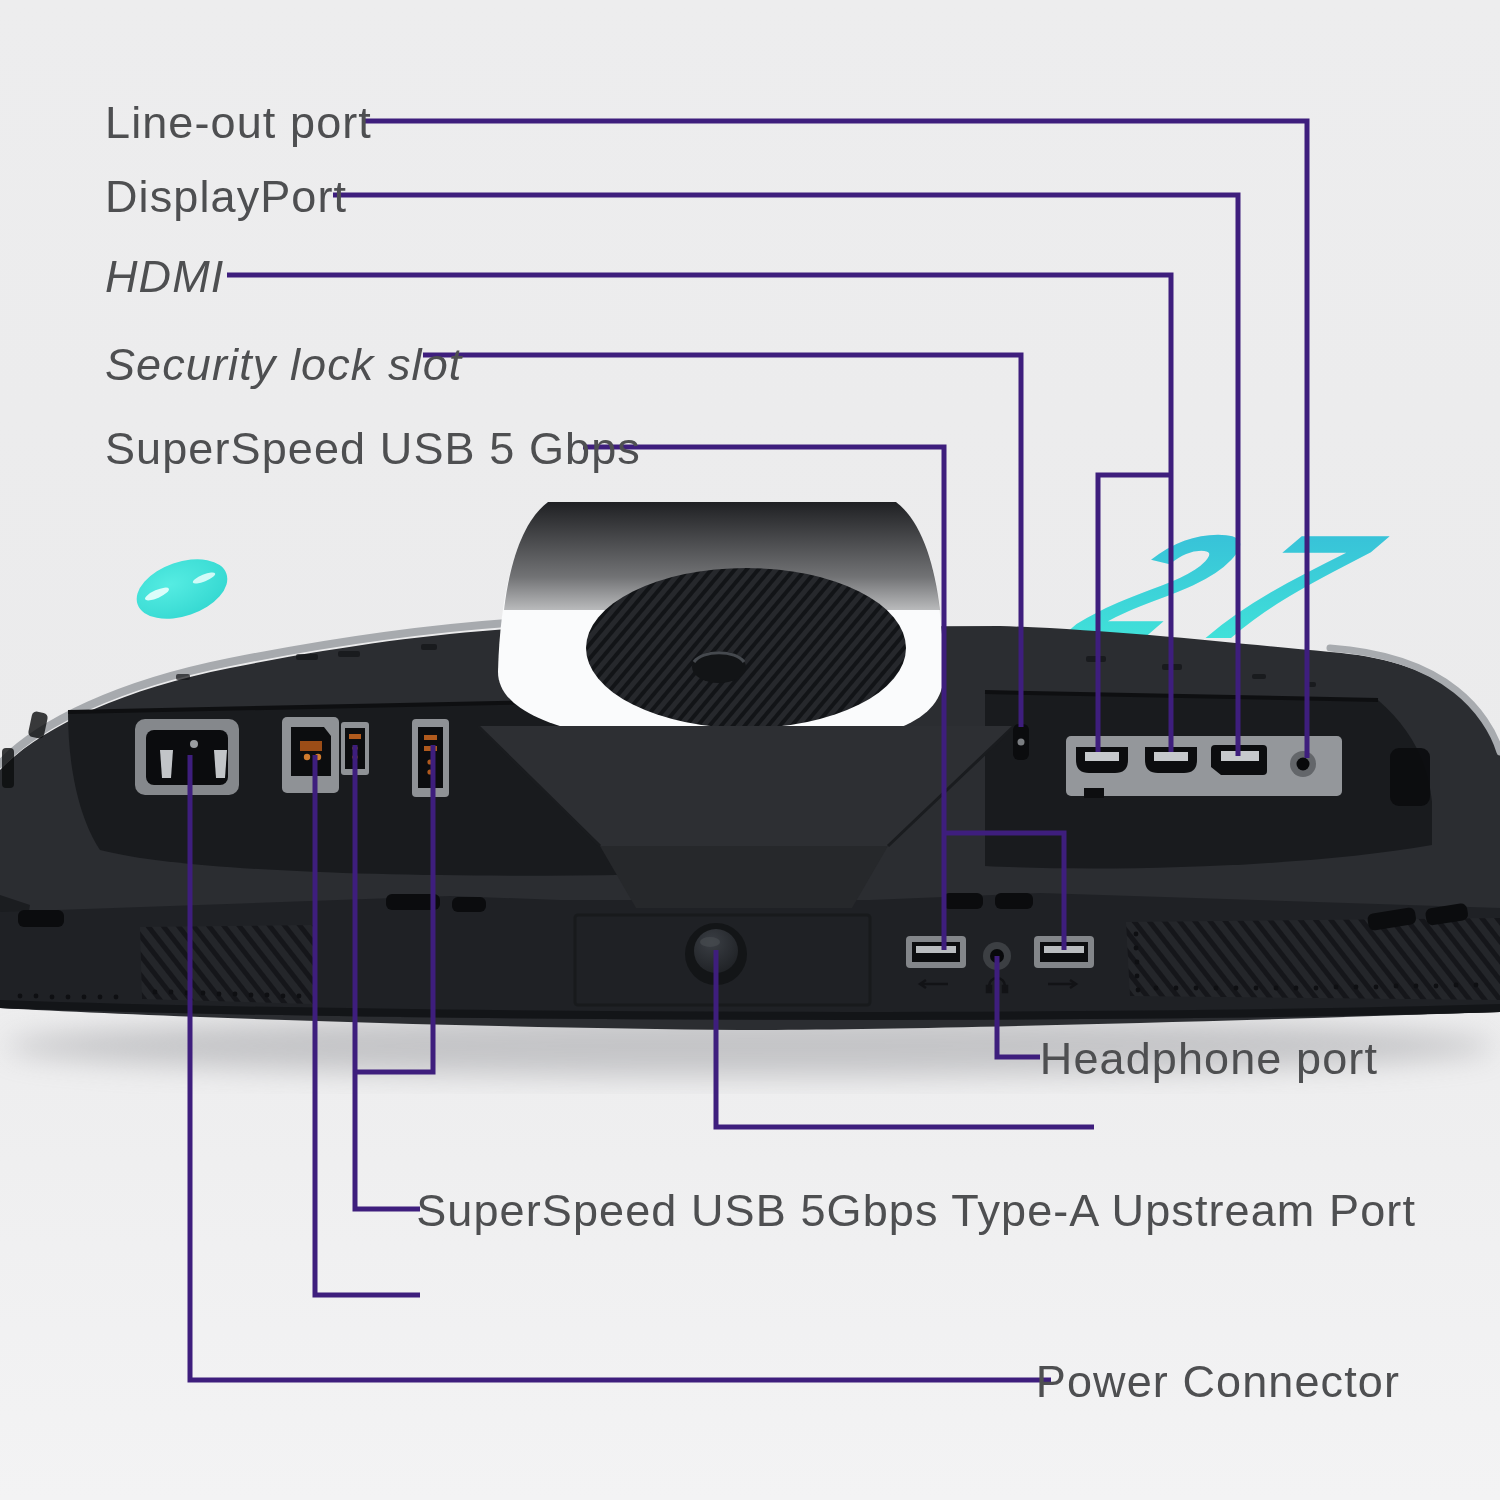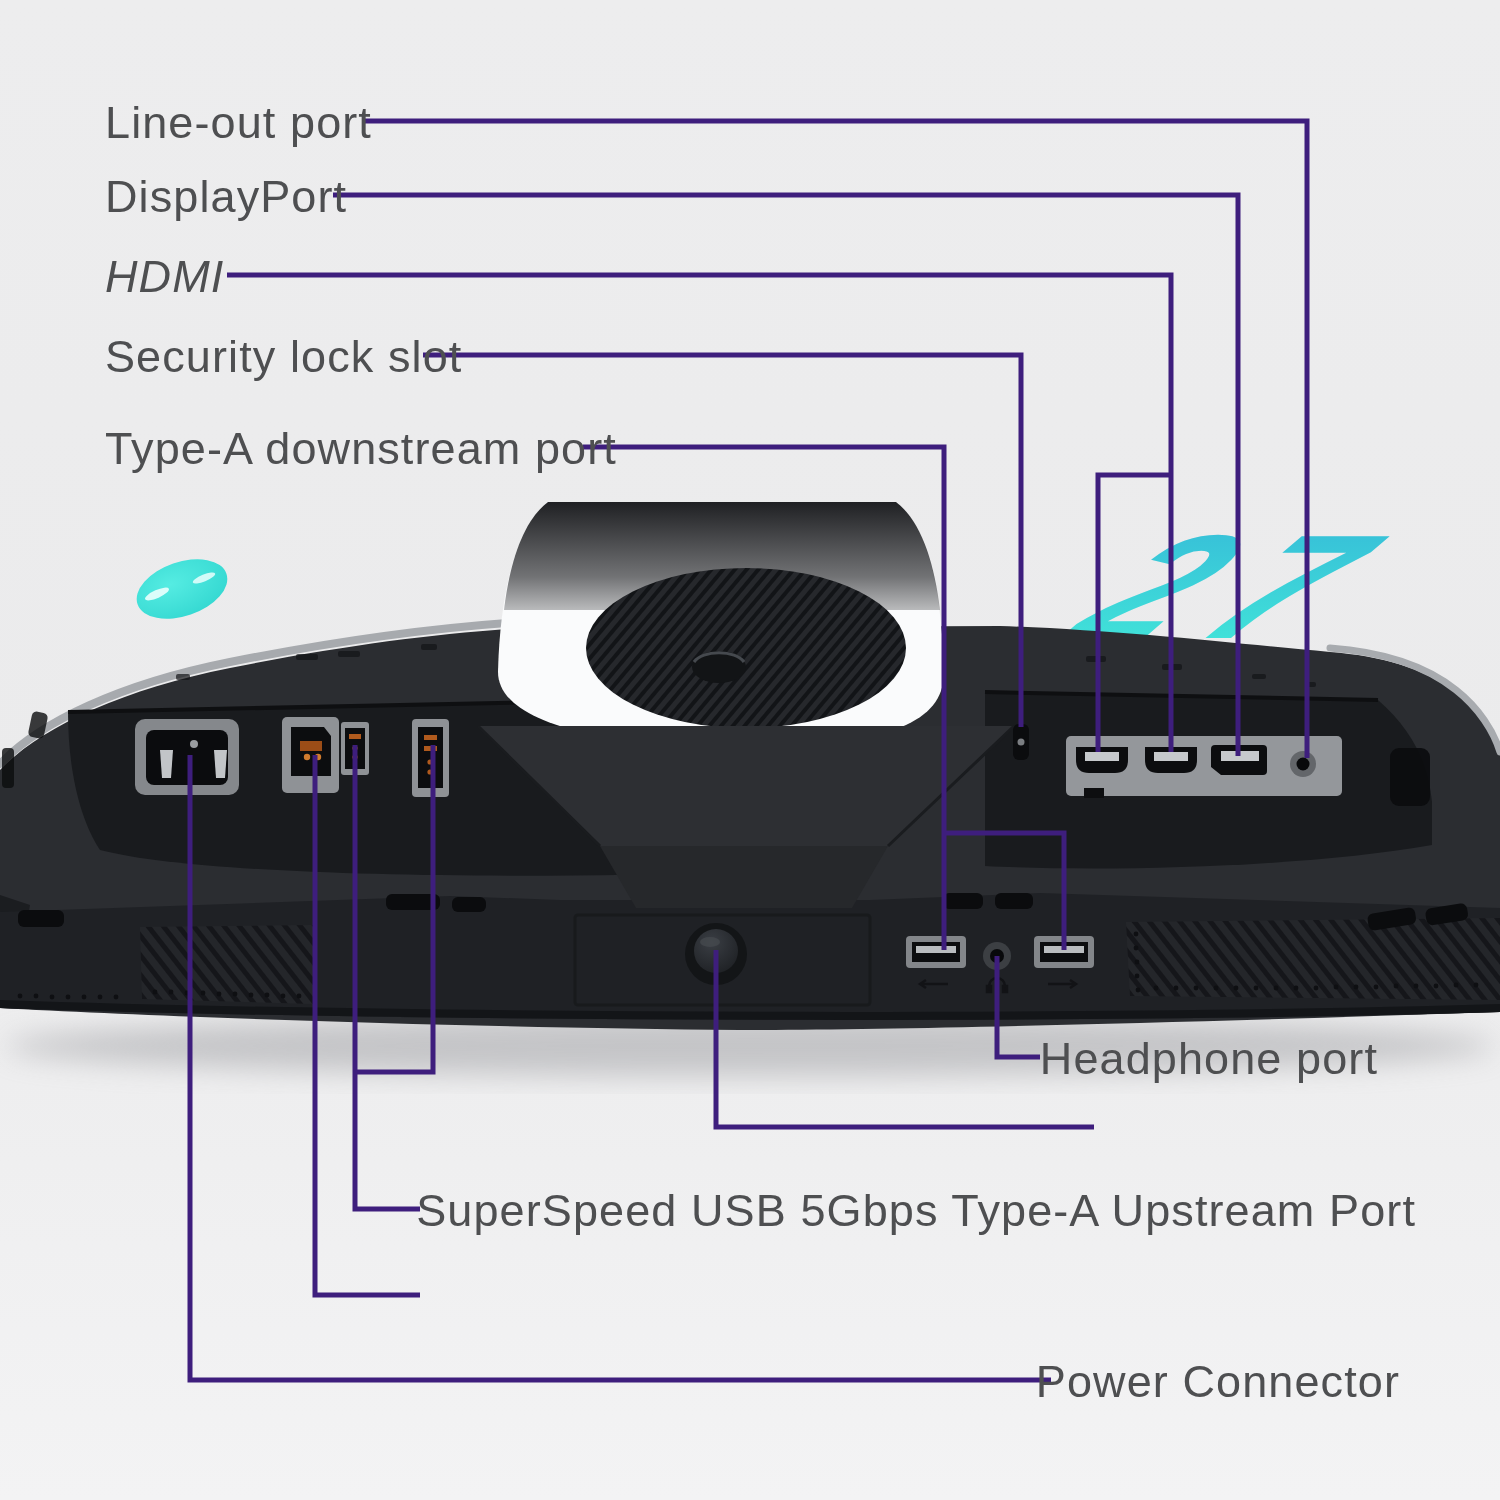--- a/index.html
+++ b/index.html
@@ -264,21 +264,21 @@
     <polyline points="355,745 355,1209 420,1209"></polyline>
     <polyline points="433,745 433,1072 355,1072"></polyline>
     <polyline points="315,755 315,1295 420,1295"></polyline>
     <polyline points="190,755 190,1380 1051,1380"></polyline>
   </g>
 </svg>
 
 <div class="label" style="left:105px;top:98px;">Line-out port</div>
 <div class="label" style="left:105px;top:172px;">DisplayPort</div>
 <div class="label" style="left:105px;top:252px;font-style:italic;">HDMI</div>
-<div class="label" style="left:105px;top:332px;">Security lock slot</div>
+<div class="label" style="left:105px;top:340px;font-style:italic;">Security lock slot</div>
 <div class="label" style="left:105px;top:424px;">
-  <div>Type-A downstream port</div>
+  <div>SuperSpeed USB 5 Gbps</div>
 </div>
 <div class="label right" style="right:122px;top:1034px;text-align:center;">Headphone port</div>
 <div class="label right" style="right:84px;top:1186px;">SuperSpeed USB 5Gbps Type-A Upstream Port</div>
 <div class="label right" style="right:100px;top:1357px;margin-left:12px;">Power Connector</div>
 
 </div>
 
 </body></html>

